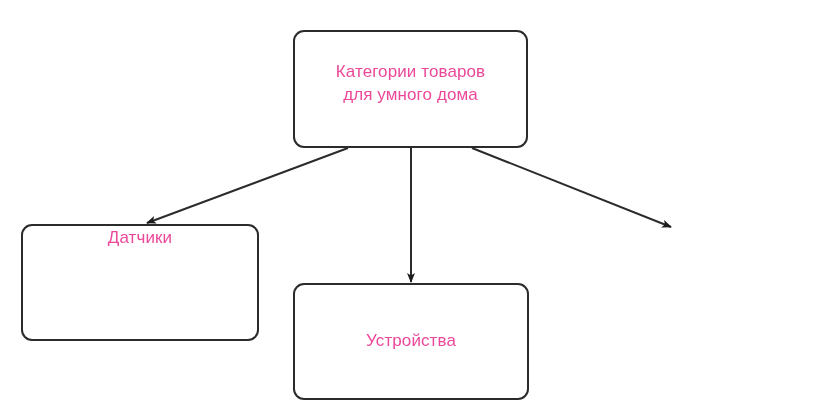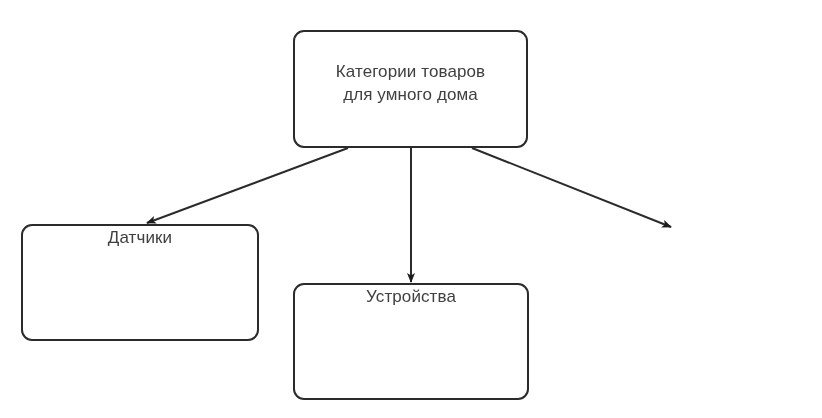--- a/index.html
+++ b/index.html
@@ -32,21 +32,21 @@
     box-sizing: border-box;
     background: #ffffff;
     border: 2px solid #2b2b2b;
     border-radius: 11px;
     display: flex;
     justify-content: center;
   }
   .node-label {
     font-size: 17px;
     line-height: 23px;
-    color: #404040;
+    color: #ec4899;
     text-align: center;
     white-space: pre-line;
     letter-spacing: 0.1px;
   }
   
   #node-root {
     left: 293px;
     top: 30px;
     width: 235px;
     height: 118px;
@@ -65,20 +65,21 @@
   }
   
   #node-devices {
     left: 293px;
     top: 283px;
     width: 236px;
     height: 117px;
     align-items: flex-start;
   }
   #node-devices .node-label {
+    margin-top: 44px;
   }
   
   #node-controllers {
     left: 570px;
     top: 228px;
     width: 230px;
     height: 117px;
     align-items: flex-start;
   }
   #node-controllers .node-label {

